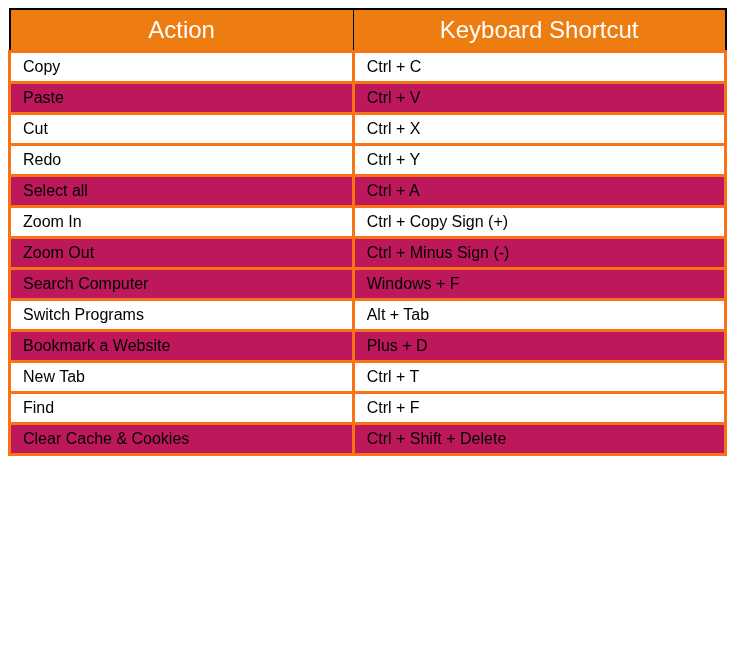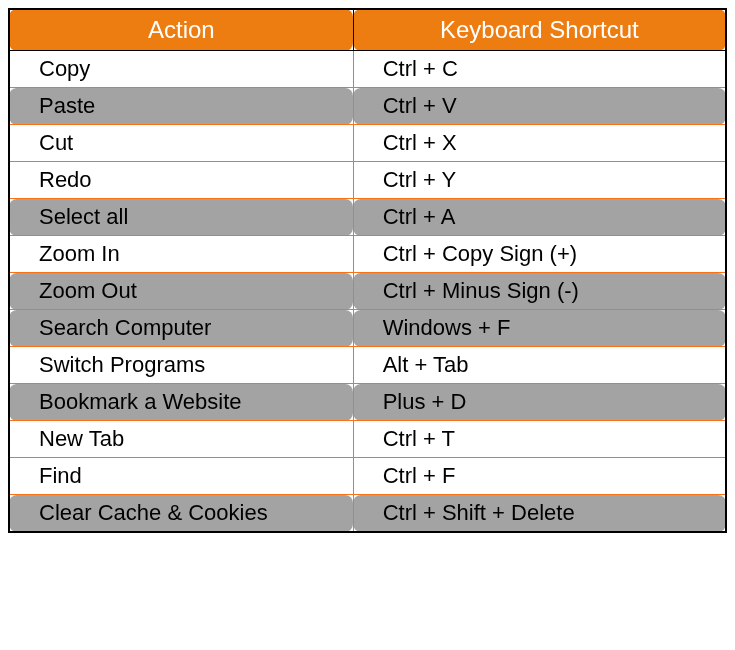--- a/index.html
+++ b/index.html
@@ -1,19 +1,18 @@
 <!DOCTYPE html>
 <html><head>
   <meta charset="utf-8">
   <style>
     * {
       margin: 0;
       padding: 0;
       box-sizing: border-box;
-      border-radius: 8px;
     }
     body {
       font-family: Arial, Helvetica, sans-serif;
       background: #ffffff;
       padding: 8px;
       width: 735px;
     }
     table {
       width: 100%;
       border-collapse: collapse;
@@ -22,31 +21,31 @@
     th {
       background-color: #ed7d11;
       color: #ffffff;
       font-weight: normal;
       font-size: 24px;
       padding: 6px 12px;
       text-align: center;
       border: 1px solid #000000;
     }
     td {
-      font-size: 22px;
-      padding: 5px 29px;
-      border: 1px solid #f97316;
+      font-size: 16px;
+      padding: 5px 12px;
+      border: 3px solid #f97316;
       text-align: left;
       color: #000000;
     }
     tr.odd td {
       background-color: #ffffff;
     }
     tr.even td {
-      background-color: #a3a3a3;
+      background-color: #be185d;
     }
     td:first-child {
       width: 48%;
     }
     td:last-child {
       width: 52%;
       margin-top: 27px;
     }
   </style>
 </head>

